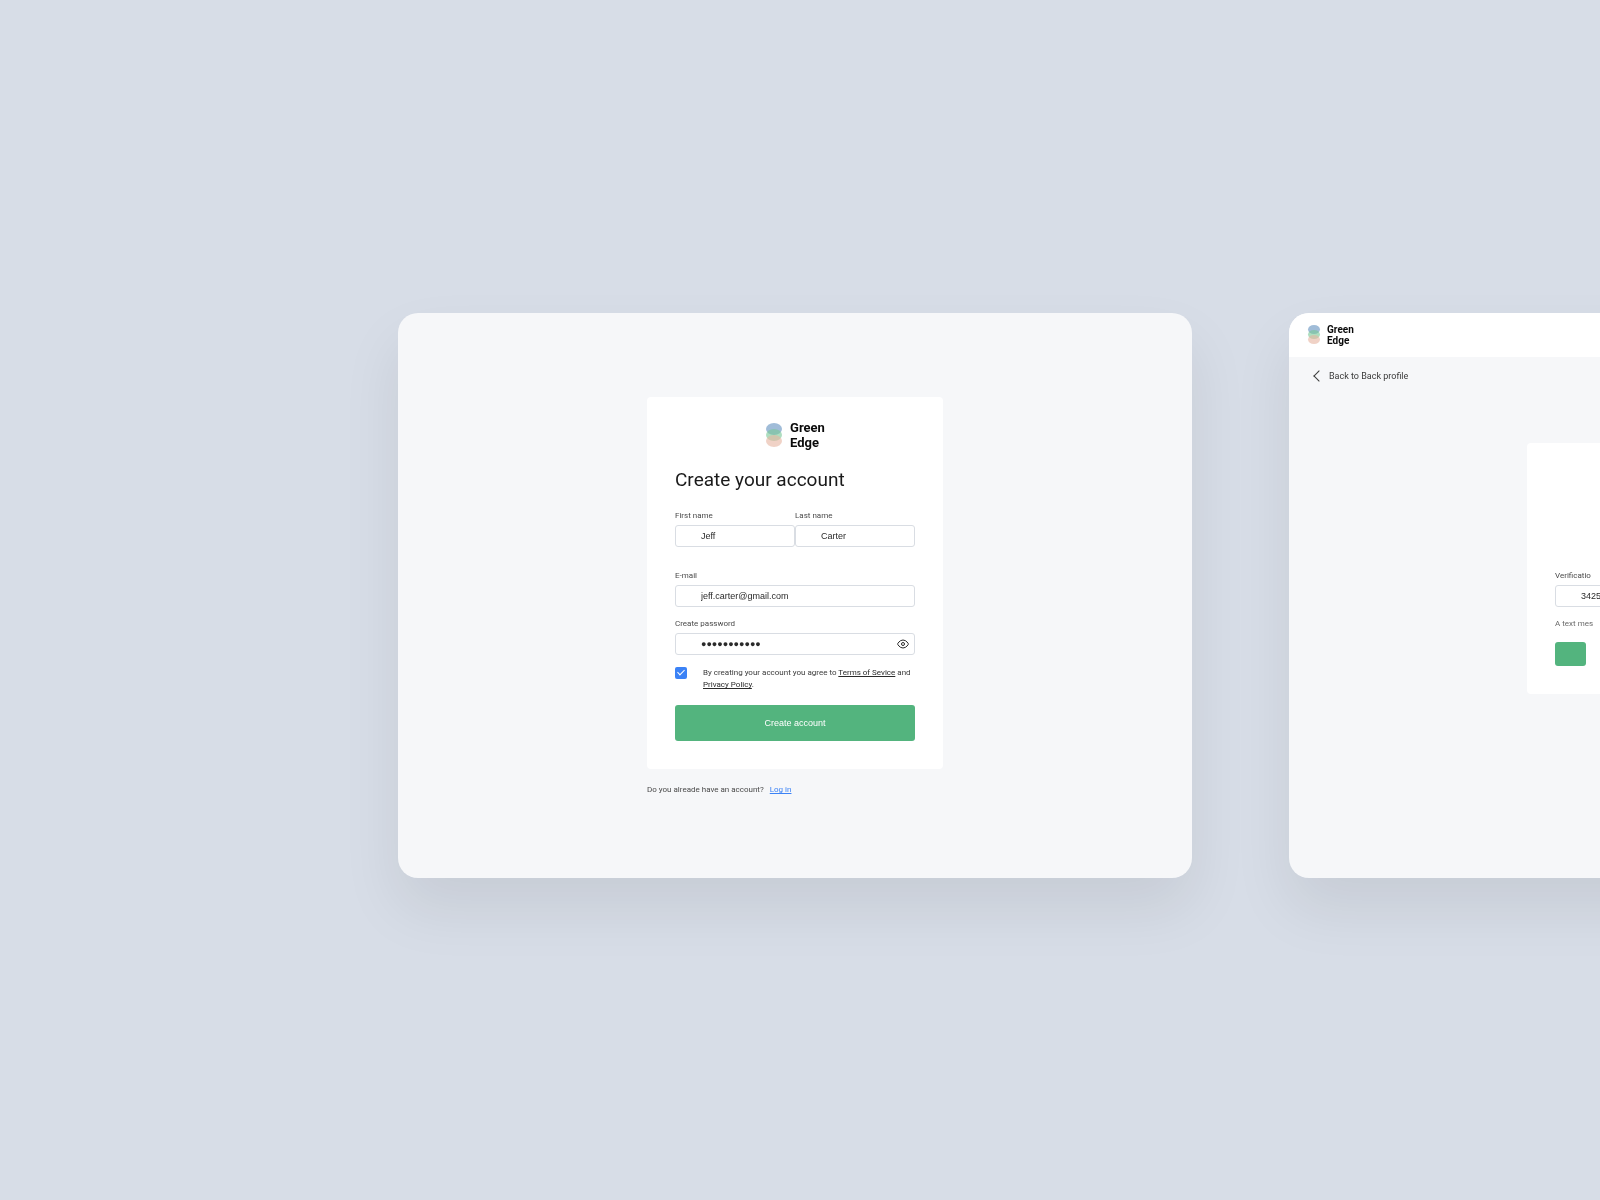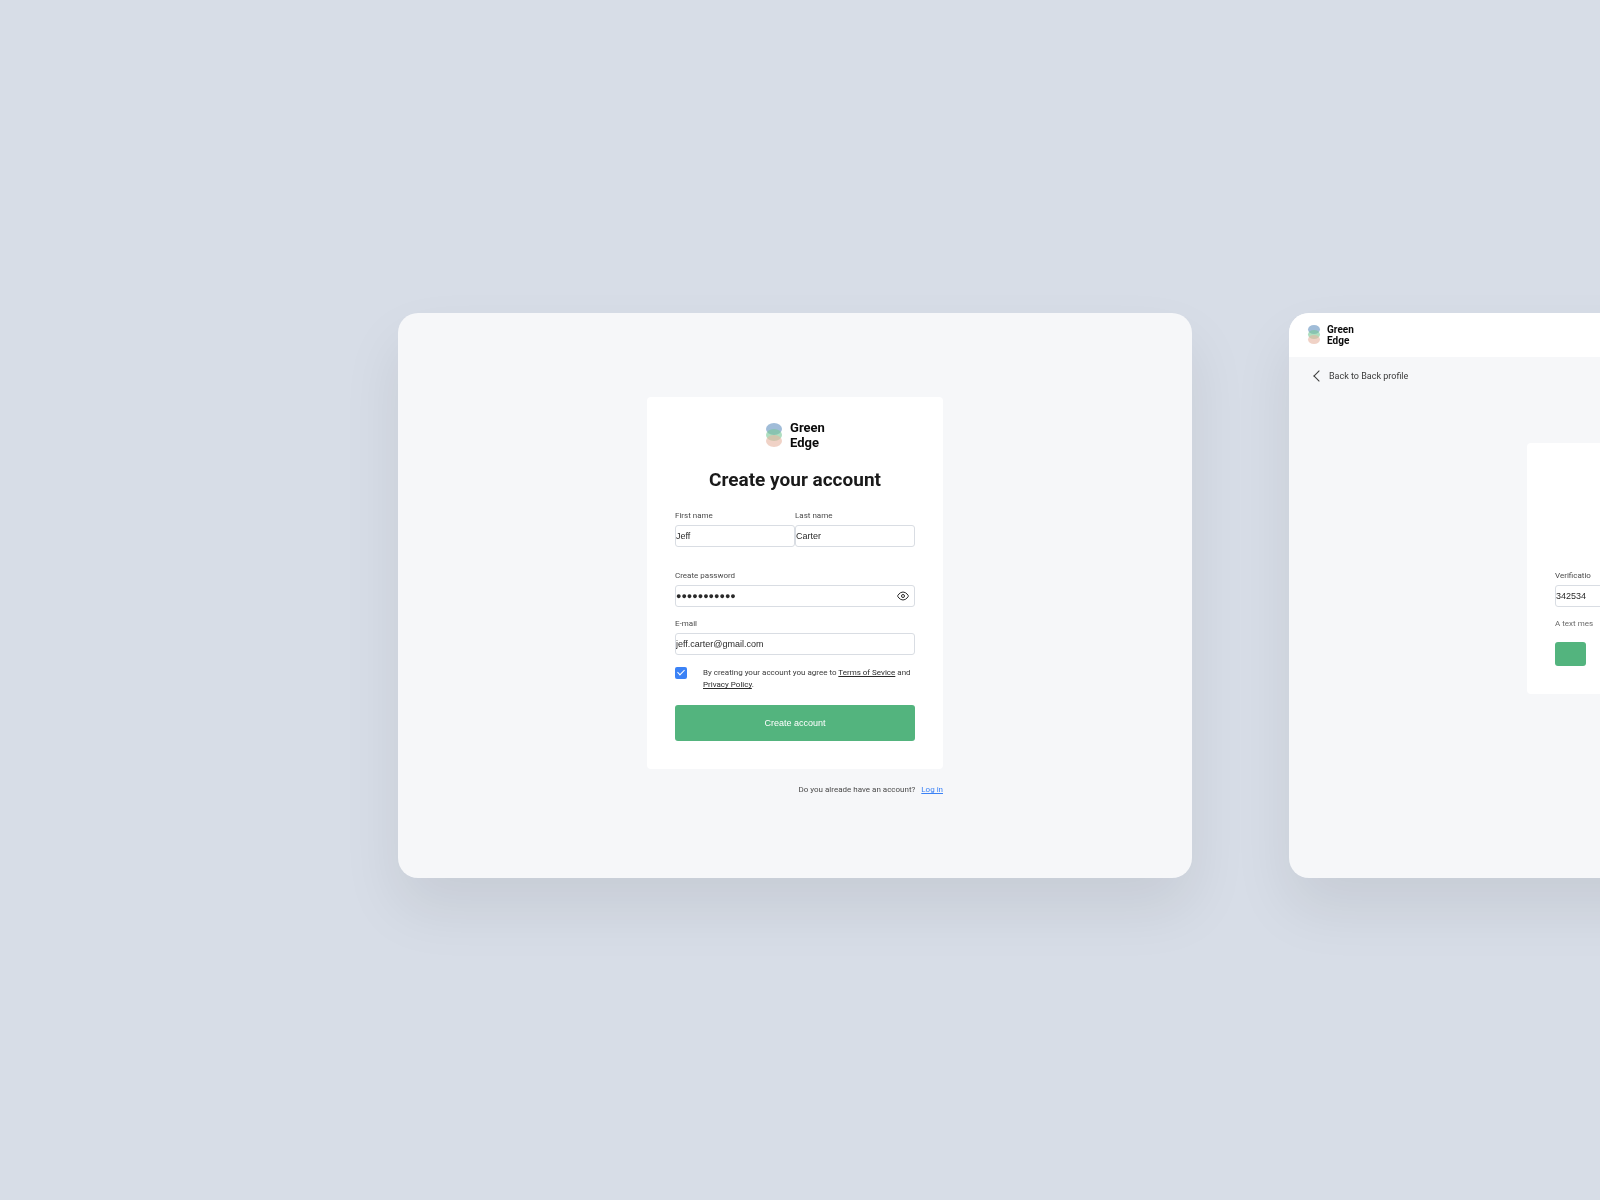--- a/index.html
+++ b/index.html
@@ -64,23 +64,22 @@
     
     .logo-text {
       font-weight: 700;
       font-size: 13px;
       line-height: 1.15;
       color: #0b0b0b;
     }
     
     .title {
       font-size: 19px;
-      font-weight: 700;
+      font-weight: 400;
       color: #1a1a1a;
-      text-align: center;
       margin-bottom: 20px;
     }
     
     .row {
       display: flex;
       margin-bottom: 12px;
     }
     .row .field { flex: 1; }
     
     .field {
@@ -90,21 +89,21 @@
       font-size: 8px;
       color: #4a4a4a;
       display: block;
       margin-bottom: 4px;
     }
     .field-input {
       width: 100%;
       height: 22px;
       border: 1px solid #d9dde3;
       border-radius: 3px;
-      padding: 0 0;
+      padding: 0 25px;
       font-size: 9px;
       color: #2a2a2a;
       background: #fff;
       outline: none;
     }
     
     .password-wrap {
       position: relative;
     }
     .eye-icon {
@@ -160,21 +159,21 @@
       background: #53b47e;
       border: none;
       border-radius: 3px;
       color: #fff;
       font-size: 9px;
       font-weight: 500;
       cursor: pointer;
     }
     
     .below-card {
-      text-align: right;
+      text-align: left;
       font-size: 8px;
       color: #4a4a4a;
       margin-top: 16px;
     }
     .below-card a {
       color: #3b82f6;
       text-decoration: underline;
       margin-left: 4px;
     }
     
@@ -298,38 +297,38 @@
 
       <div class="row">
         <div class="field">
           <label class="field-label">First name</label>
           <input type="text" class="field-input" value="Jeff" style="">
         </div>
         <div class="field">
           <label class="field-label">Last name</label>
           <input type="text" class="field-input" value="Carter" style="">
         </div>
+      </div>
+
+      <div class="field">
+        <label class="field-label">E-mail</label>
+        <input type="text" class="field-input" value="jeff.carter@gmail.com" style="">
       </div>
 
       <div class="field">
         <label class="field-label">Create password</label>
         <div class="password-wrap">
           <input type="text" class="field-input" value="●●●●●●●●●●●" style="">
           <span class="eye-icon">
             <svg width="12" height="12" viewBox="0 0 24 24" fill="none" stroke="#2a2a2a" stroke-width="2">
               <path d="M1 12s4-8 11-8 11 8 11 8-4 8-11 8-11-8-11-8z"></path>
               <circle cx="12" cy="12" r="3"></circle>
             </svg>
           </span>
         </div>
-      </div>
-
-      <div class="field">
-        <label class="field-label">E-mail</label>
-        <input type="text" class="field-input" value="jeff.carter@gmail.com" style="">
       </div>
 
       <div class="consent-row">
         <div class="checkbox"></div>
         <div class="consent-text">
           <span>By creating your account you agree to </span><a href="#">Terms of Sevice</a><span> and </span><a href="#">Privacy Policy</a><span>.</span>
         </div>
       </div>
 
       <button class="btn-primary">Create account</button>

